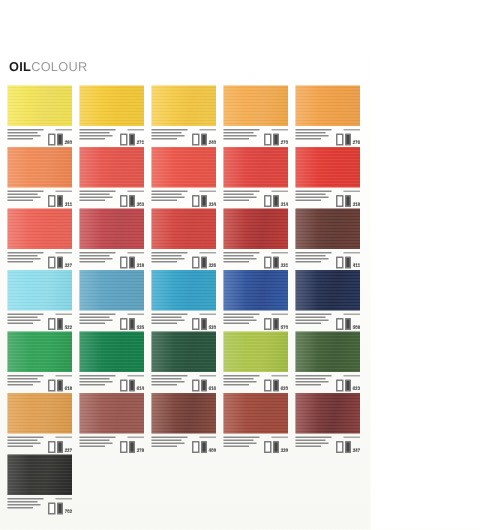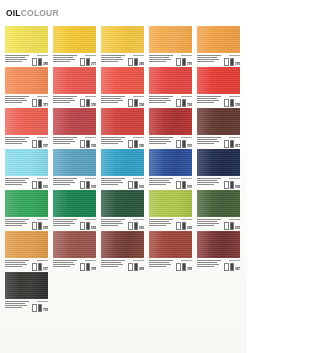--- a/index.html
+++ b/index.html
@@ -6,39 +6,40 @@
   body{
     width:247px;height:353px;
     background:#ffffff;
     font-family:"Liberation Sans", sans-serif;
     overflow:hidden;
     position:relative;
   }
   .page{
     position:absolute;inset:0;
     background:#fdfdfb;
+    margin-top:31px;
   }
   
   .paper-tint{
     position:absolute;inset:0;
     background:linear-gradient(180deg,#ffffff 0%,#fcfcfa 45%,#f7f7f4 100%);
     pointer-events:none;
   }
   .header{
     position:absolute;
     left:6px;top:8px;
     display:flex;align-items:baseline;
     letter-spacing:0.3px;
   }
   .hdr-bold{
     font-size:8.5px;font-weight:bold;color:#1a1a1a;
     letter-spacing:0.2px;
   }
   .hdr-light{
-    font-size:8.5px;font-weight:bold;color:#9a9a9a;
+    font-size:8.5px;font-weight:normal;color:#9a9a9a;
     letter-spacing:0.2px;
   }
   .grid{
     position:absolute;
     left:5px;top:26px;
     width:237px;
     display:grid;
     grid-template-columns:repeat(5,43px);
     grid-column-gap:5px;
     grid-row-gap:1px;

